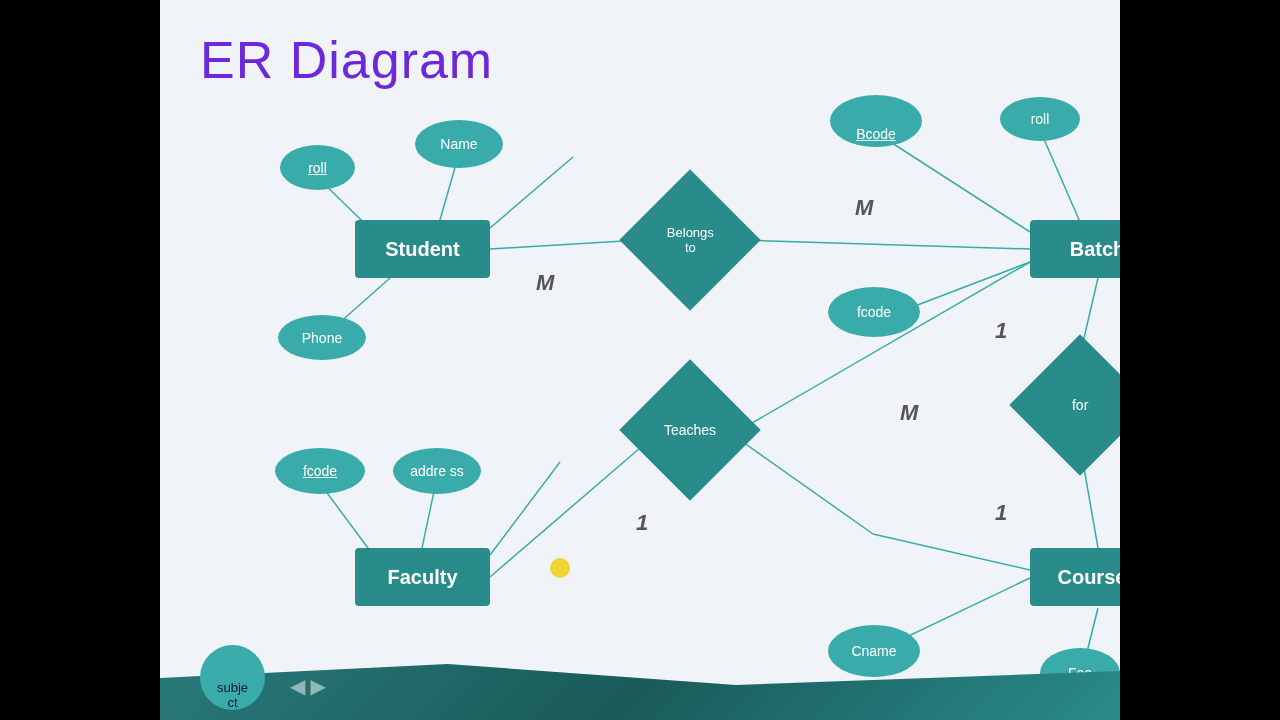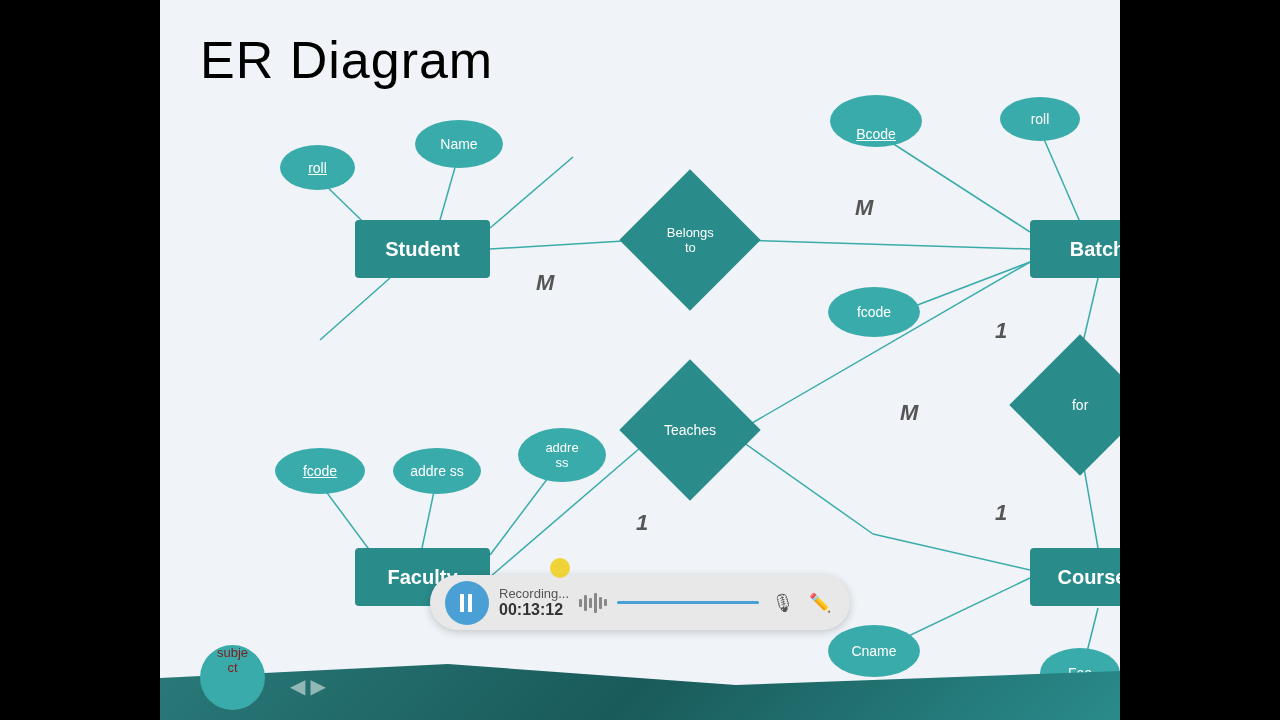--- a/index.html
+++ b/index.html
@@ -18,21 +18,21 @@
       height: 720px;
       background: #f0f4f8;
       overflow: hidden;
     }
     .title {
       position: absolute;
       top: 30px;
       left: 40px;
       font-size: 52px;
       font-weight: 300;
-      color: #000000;
+      color: #6d28d9;
       letter-spacing: 1px;
     }
     
     .entity {
       position: absolute;
       background: #2a8b8b;
       color: #fff;
       font-size: 20px;
       font-weight: bold;
       display: flex;
@@ -180,26 +180,26 @@
       width: 100%;
       height: 70px;
       background: linear-gradient(135deg, #2a7a7a 0%, #1a5a5a 50%, #2a8b8b 100%);
       clip-path: polygon(0 40%, 30% 20%, 60% 50%, 100% 30%, 100% 100%, 0 100%);
     }
     .subject-box {
       position: absolute;
       bottom: 10px;
       left: 40px;
       background: #3aabab;
-      color: #7f1d1d;
+      color: #0f172a;
       border-radius: 50%;
       width: 65px;
       height: 65px;
       display: flex;
-      align-items: flex-start;
+      align-items: flex-end;
       justify-content: center;
       font-size: 13px;
       text-align: center;
     }
     .nav-arrows {
       position: absolute;
       bottom: 22px;
       left: 130px;
       display: flex;
       gap: 5px;
@@ -266,71 +266,45 @@
     <span class="relationship-label" style="font-size:14px;">Teaches</span>
   </div>
   <div class="relationship" style="left:870px;top:355px;">
     <span class="relationship-label" style="font-size:14px;">for</span>
   </div>
 
   <div class="attribute" style="left:120px;top:145px;width:75px;height:45px;">
     <span style="text-decoration:underline;">roll</span>
   </div>
   <div class="attribute" style="left:255px;top:120px;width:88px;height:48px;">Name</div>
+  <div class="attribute" style="left:118px;top:315px;width:88px;height:45px;">Phone</div>
 
   <div class="attribute" style="left:670px;top:95px;width:92px;height:52px;">
     <span style="text-decoration:underline;margin-top:25px;">Bcode</span>
   </div>
   <div class="attribute" style="left:840px;top:97px;width:80px;height:44px;">roll</div>
 
   <div class="attribute" style="left:668px;top:287px;width:92px;height:50px;">fcode</div>
 
   <div class="attribute" style="left:115px;top:448px;width:90px;height:46px;">
     <span style="text-decoration:underline;">fcode</span>
   </div>
   <div class="attribute" style="left:233px;top:448px;width:88px;height:46px;">addre
 ss</div>
-  <div class="attribute" style="left:358px;top:428px;width:88px;height:54px;">
-    <span style="white-space:pre-line;text-align:center;font-size:13px;">addre
-ss</span>
-  </div>
 
   <div class="attribute" style="left:668px;top:625px;width:92px;height:52px;">Cname</div>
   <div class="attribute" style="left:880px;top:648px;width:80px;height:50px;">Fee</div>
 
   <div class="cardinality" style="left:695px;top:195px;">M</div>
   <div class="cardinality" style="left:376px;top:270px;">M</div>
   <div class="cardinality" style="left:740px;top:400px;">M</div>
   <div class="cardinality" style="left:476px;top:510px;">1</div>
   <div class="cardinality" style="left:835px;top:318px;">1</div>
   <div class="cardinality" style="left:835px;top:500px;">1</div>
 
-  <div class="recording-bar">
-    <div class="pause-btn">
-      <div class="pause-icon">
-        <div class="pause-bar"></div>
-        <div class="pause-bar"></div>
-      </div>
-    </div>
-    <div class="recording-info">
-      <span class="recording-text">Recording...</span>
-      <span class="recording-time">00:13:12</span>
-    </div>
-    <div class="audio-bars">
-      <div class="audio-bar" style="height:8px;"></div>
-      <div class="audio-bar" style="height:16px;"></div>
-      <div class="audio-bar" style="height:10px;"></div>
-      <div class="audio-bar" style="height:20px;"></div>
-      <div class="audio-bar" style="height:12px;"></div>
-      <div class="audio-bar" style="height:7px;"></div>
-    </div>
-    <div class="progress-line"></div>
-    <div class="mic-btn">🎙</div>
-    <div class="pen-btn">✏️</div>
-  </div>
 
   <div class="yellow-dot"></div>
 
   <div class="bottom-wave"></div>
 
   <div class="subject-box">
     <span style="white-space:pre-line;text-align:center;">subje
 ct</span>
   </div>
 

